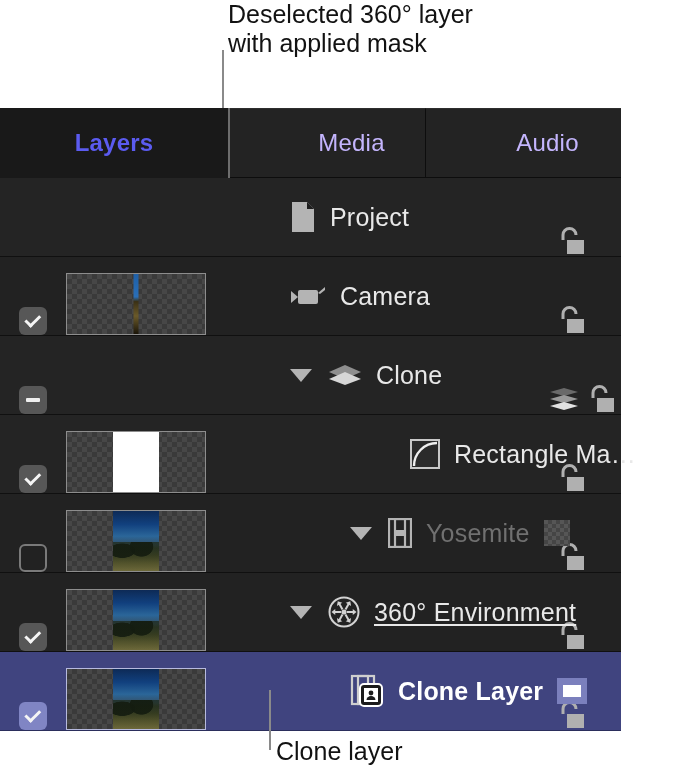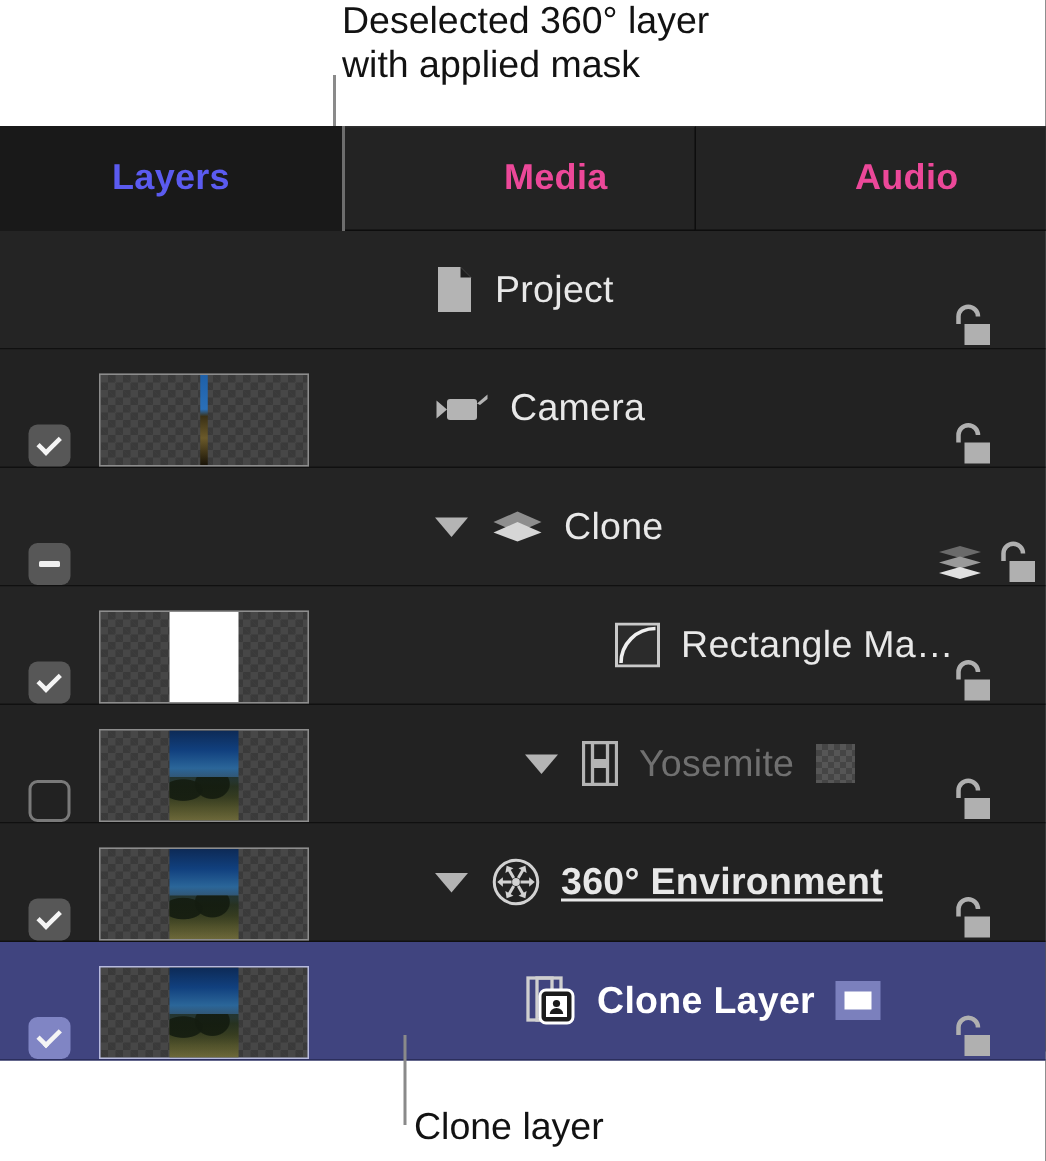--- a/index.html
+++ b/index.html
@@ -34,22 +34,22 @@
     border-top:8px solid transparent;
     border-bottom:8px solid transparent;
     border-left:11px solid #8a8a8a;
   }
   
   #callout-bot-v{ left:269px; top:690px; width:2px; height:60px; }
 
   
   #panel{
     position:absolute;
-    left:0; top:84px;
-    width:697px; height:617px;
+    left:0; top:108px;
+    width:621px; height:617px;
     background:#1e1e1e;
   }
 
   
   #tabbar{
     display:flex;
     height:70px;
     background:#191919;
     box-sizing:border-box;
     border-bottom:1px solid #0a0a0a;
@@ -64,22 +64,22 @@
   }
   .tab.active{
     width:230px;
     background:#191919;
     color:#5b5bf0;
     border-right:2px solid #6d6d6d;
   }
   .tab.inactive{
     flex:1;
     background:#232323;
-    color:#ec4899;
-    font-weight:bold;
+    color:#c4b5fd;
+    font-weight:normal;
     border-right:1px solid #0d0d0d;
     border-top:1px solid #2e2e2e;
     border-bottom:1px solid #0d0d0d;
     padding-left:48px;
   }
   .tab.inactive:last-child{ border-right:none; }
 
   
   #rows{ }
   .row{
@@ -168,21 +168,21 @@
   }
   .indent{ flex:0 0 auto; }
 
   .layer-name{
     font-size:25px;
     color:#e8e8e8;
     white-space:nowrap;
     letter-spacing:.2px;
   }
   .layer-name.dim{ color:#707070; }
-  .layer-name.underline{ text-decoration:underline; text-underline-offset:3px;font-weight:bold;}
+  .layer-name.underline{ text-decoration:underline; text-underline-offset:3px;}
   .row.selected .layer-name{ color:#ffffff; font-weight:bold;}
 
   
   .lock-cell{ width:72px; flex:0 0 72px; display:flex;align-items:center;justify-content:flex-start; gap:8px;}
 
   
   .icn{ flex:0 0 auto; display:block; }
 
   .badge-checker{
     width:26px;height:26px;flex:0 0 auto;

